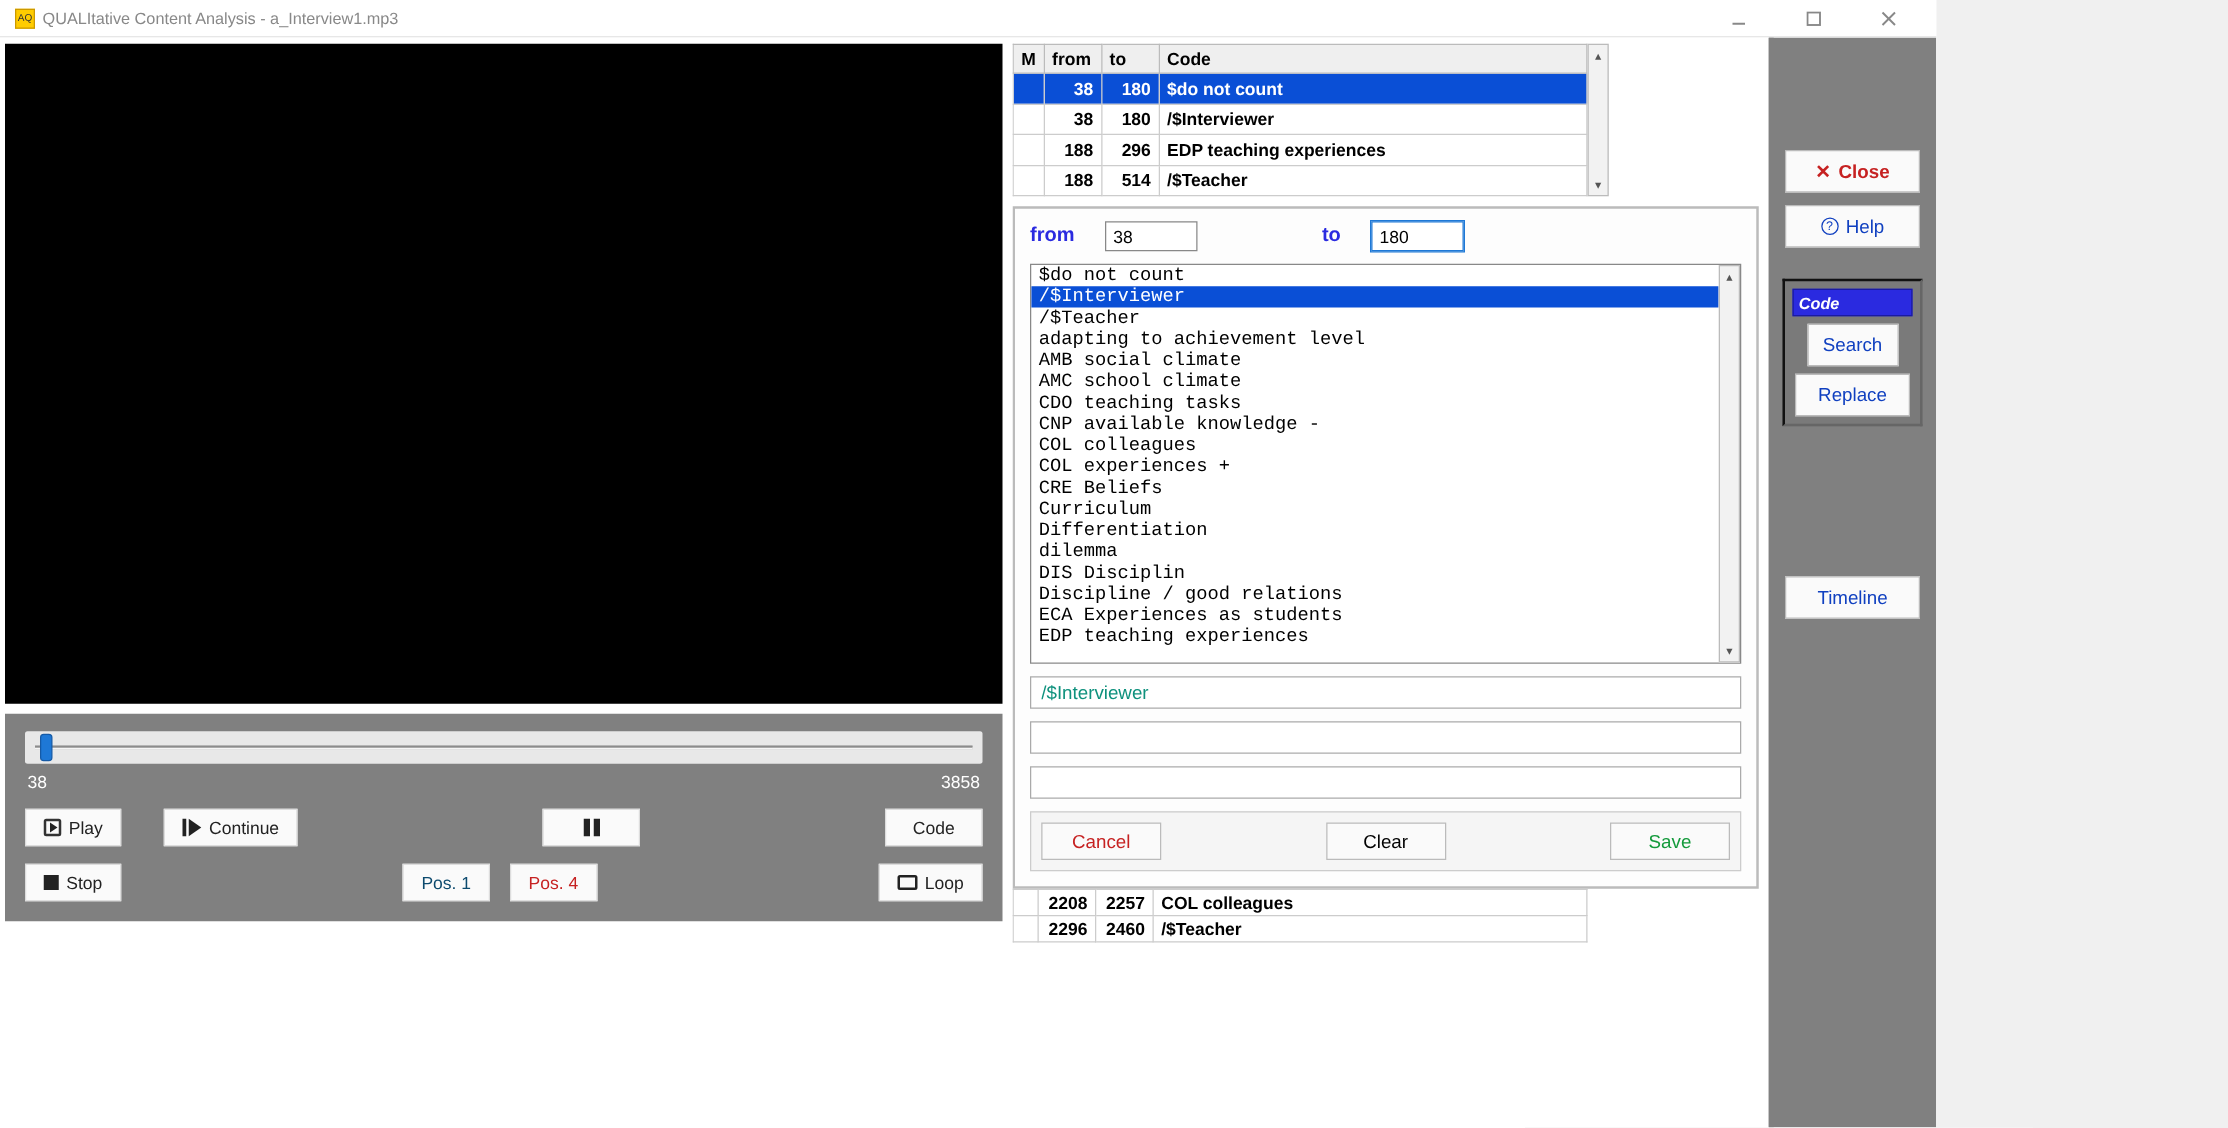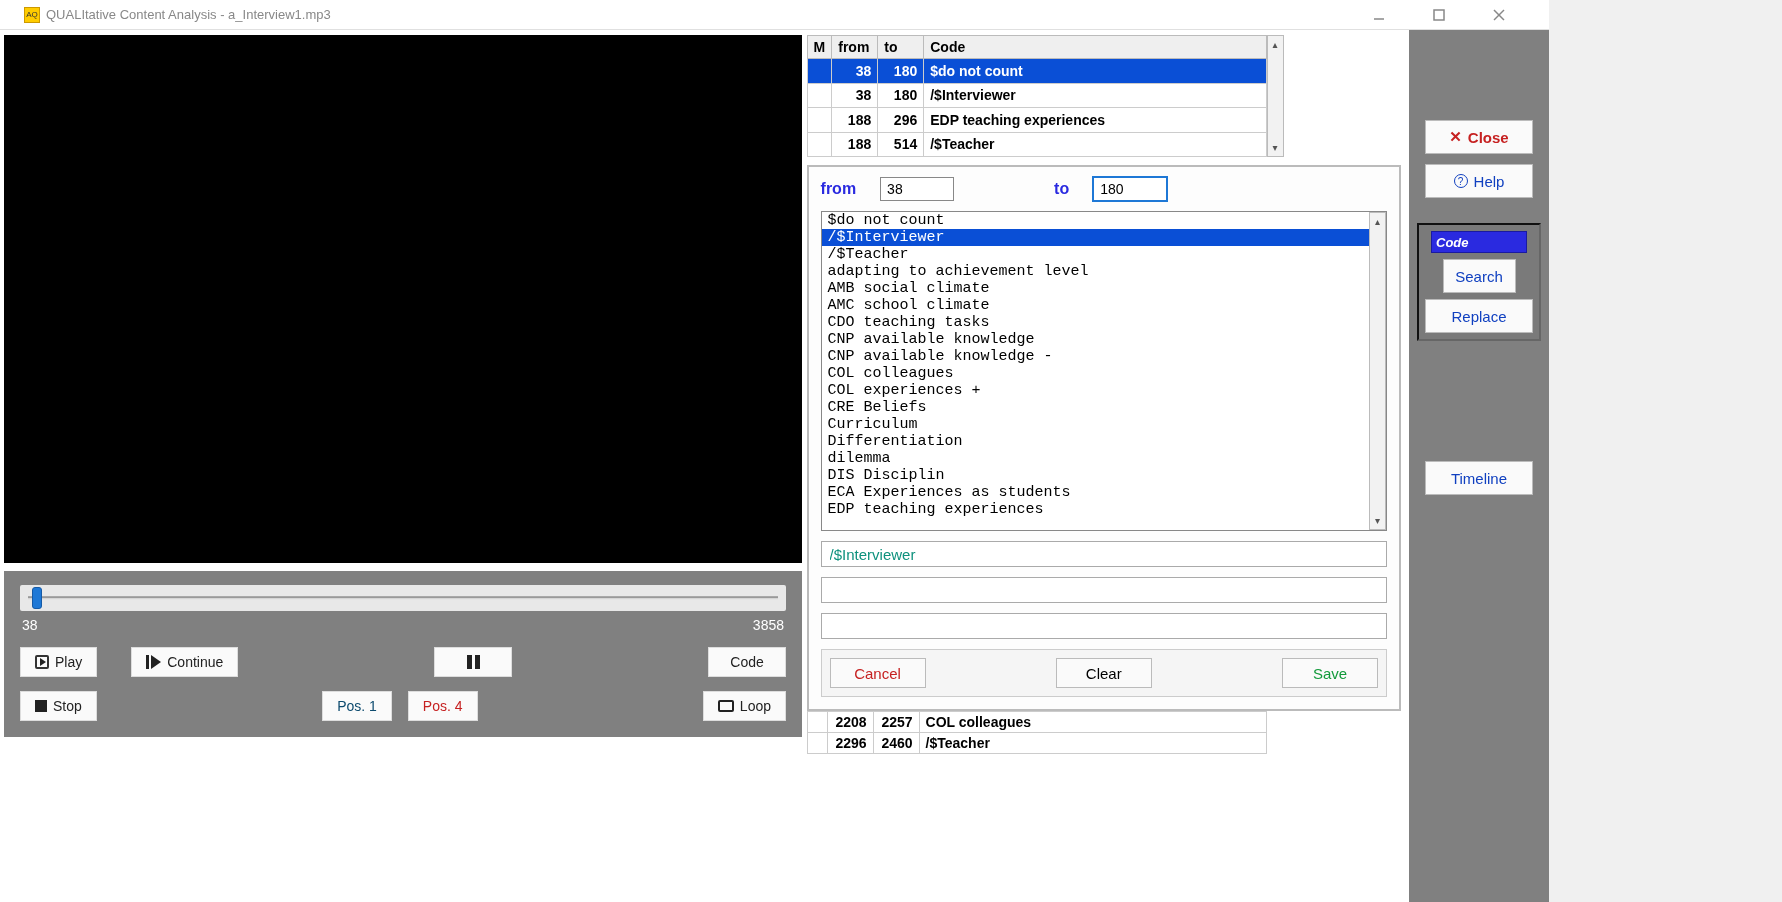--- a/index.html
+++ b/index.html
@@ -17,21 +17,21 @@
     background: #fff;
     display: flex;
     flex-direction: column;
     position: relative;
   }
   .titlebar {
     height: 30px;
     background: #fff;
     display: flex;
     align-items: center;
-    padding: 0 24px;
+    padding: 0 12px;
     border-bottom: 1px solid #e0e0e0;
   }
   .titlebar .icon {
     width: 16px; height: 16px;
     background: #ffcc00;
     border: 1px solid #cc9900;
     margin-right: 6px;
     display: inline-flex;
     align-items: center;
     justify-content: center;
@@ -434,29 +434,29 @@
 
         <div class="codelist">
           <ul id="codeul">
               <li>$do not count</li>
               <li class="sel">/$Interviewer</li>
               <li>/$Teacher</li>
               <li>adapting to achievement level</li>
               <li>AMB social climate</li>
               <li>AMC school climate</li>
               <li>CDO teaching tasks</li>
-              <li>CNP available knowledge</li>
               <li>CNP available knowledge -</li>
               <li>COL colleagues</li>
               <li>COL experiences +</li>
               <li>CRE Beliefs</li>
               <li>Curriculum</li>
               <li>Differentiation</li>
               <li>dilemma</li>
               <li>DIS Disciplin</li>
+              <li>Discipline / good relations</li>
               <li>ECA Experiences as students</li>
               <li>EDP teaching experiences</li>
             </ul>
           <div class="vscroll">
             <div class="arr">▴</div>
             <div style="flex:1;"></div>
             <div class="arr">▾</div>
           </div>
         </div>
 
@@ -504,21 +504,21 @@
       <div class="rbtn blue">
         <span style="width:14px;height:14px;border:1.5px solid #1040c0;border-radius:50%;display:inline-flex;align-items:center;justify-content:center;font-size:10px;">?</span>
         <span>Help</span>
       </div>
 
       <div class="rgroup">
         <input class="codein" value="Code" style="">
         <div class="rbtn blue" style="width:73px;">
           <span>Search</span>
         </div>
-        <div class="rbtn blue" style="width:108px;text-align:center;">
+        <div class="rbtn blue" style="width:92px;text-align:center;">
           <span>Replace</span>
         </div>
       </div>
 
       <div class="rspacer"></div>
 
       <div class="rbtn blue">
         <span>Timeline</span>
       </div>
     </div>

